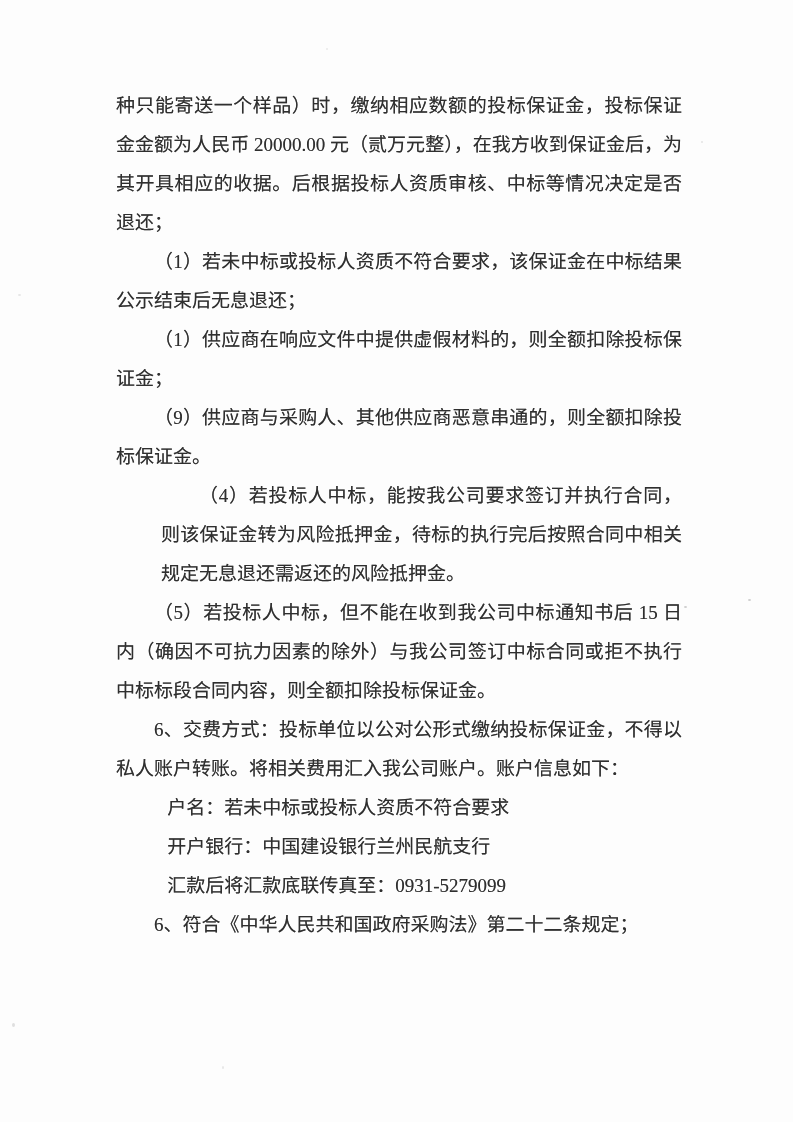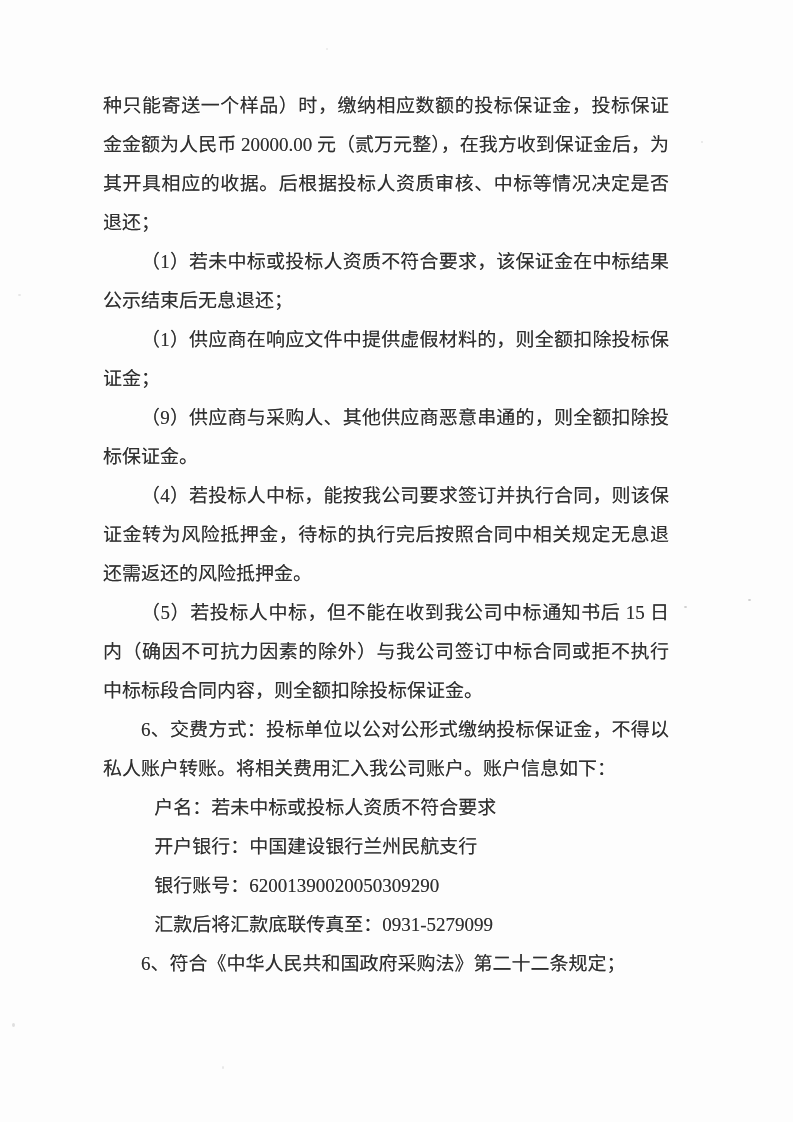--- a/index.html
+++ b/index.html
@@ -20,21 +20,21 @@
     overflow: hidden;
     box-sizing: border-box;
     
     background-image:
       radial-gradient(ellipse at 20% 10%, rgba(0,0,0,0.012), transparent 60%),
       radial-gradient(ellipse at 85% 70%, rgba(0,0,0,0.010), transparent 55%);
   }
   .doc-body {
     position: absolute;
     top: 86px;
-    left: 103px;
+    left: 116px;
     width: 566px;
     color: #2f2f2f;
     font-size: 19px;
     line-height: 39px;
     text-align: justify;
     text-justify: inter-ideograph;
     font-kerning: none;
   }
   .doc-para {
     margin: 0;
@@ -58,26 +58,25 @@
 </style>
 </head>
 <body>
 
 <div class="scan-page" style="background: rgb(253, 253, 253);">
   <div class="doc-body" style="color: rgb(47, 47, 47);">
       <p class="doc-para" style="text-indent: 0em;">种只能寄送一个样品）时，缴纳相应数额的投标保证金，投标保证金金额为人民币 20000.00 元（贰万元整），在我方收到保证金后，为其开具相应的收据。后根据投标人资质审核、中标等情况决定是否退还；</p>
       <p class="doc-para" style="text-indent: 2em; font-family: Liberation Serif, serif;">（1）若未中标或投标人资质不符合要求，该保证金在中标结果公示结束后无息退还；</p>
       <p class="doc-para" style="text-indent: 2em;">（1）供应商在响应文件中提供虚假材料的，则全额扣除投标保证金；</p>
       <p class="doc-para" style="text-indent: 2em;">（9）供应商与采购人、其他供应商恶意串通的，则全额扣除投标保证金。</p>
-      <p class="doc-para" style="text-indent: 2em;">（4）若投标人中标，能按我公司要求签订并执行合同，则该保证金转为风险抵押金，待标的执行完后按照合同中相关规定无息退还需返还的风险抵押金。</p>
+      <p class="doc-para" style="text-indent: 2em; margin-left: 45px;">（4）若投标人中标，能按我公司要求签订并执行合同，则该保证金转为风险抵押金，待标的执行完后按照合同中相关规定无息退还需返还的风险抵押金。</p>
       <p class="doc-para" style="text-indent: 2em;">（5）若投标人中标，但不能在收到我公司中标通知书后 15 日内（确因不可抗力因素的除外）与我公司签订中标合同或拒不执行中标标段合同内容，则全额扣除投标保证金。</p>
       <p class="doc-para" style="text-indent: 2em;">6、交费方式：投标单位以公对公形式缴纳投标保证金，不得以私人账户转账。将相关费用汇入我公司账户。账户信息如下：</p>
       <p class="doc-para" style="text-indent: 2.7em;">户名：若未中标或投标人资质不符合要求</p>
       <p class="doc-para" style="text-indent: 2.7em;">开户银行：中国建设银行兰州民航支行</p>
-      <p class="doc-para" style="text-indent: 2.7em;">银行账号：62001390020050309290</p>
       <p class="doc-para" style="text-indent: 2.7em;">汇款后将汇款底联传真至：0931-5279099</p>
       <p class="doc-para" style="text-indent: 2em;">6、符合《中华人民共和国政府采购法》第二十二条规定；</p>
     </div>
   <div class="speck s1"></div>
   <div class="speck s2"></div>
   <div class="speck s3"></div>
   <div class="speck s4"></div>
   <div class="speck s5"></div>
   <div class="speck s6"></div>
   <div class="speck s7"></div>

